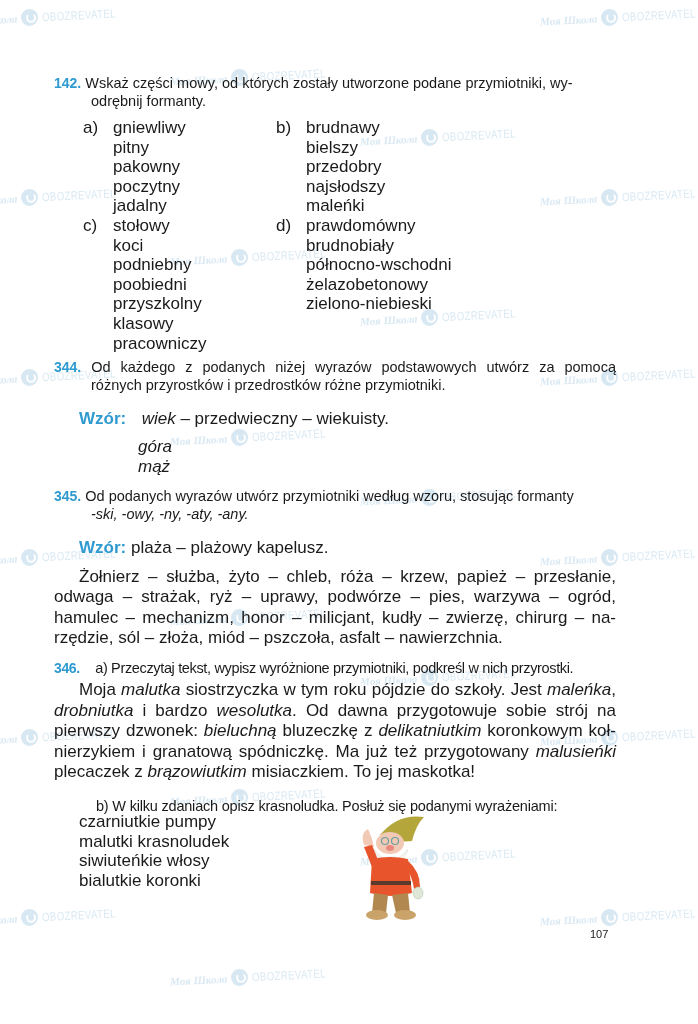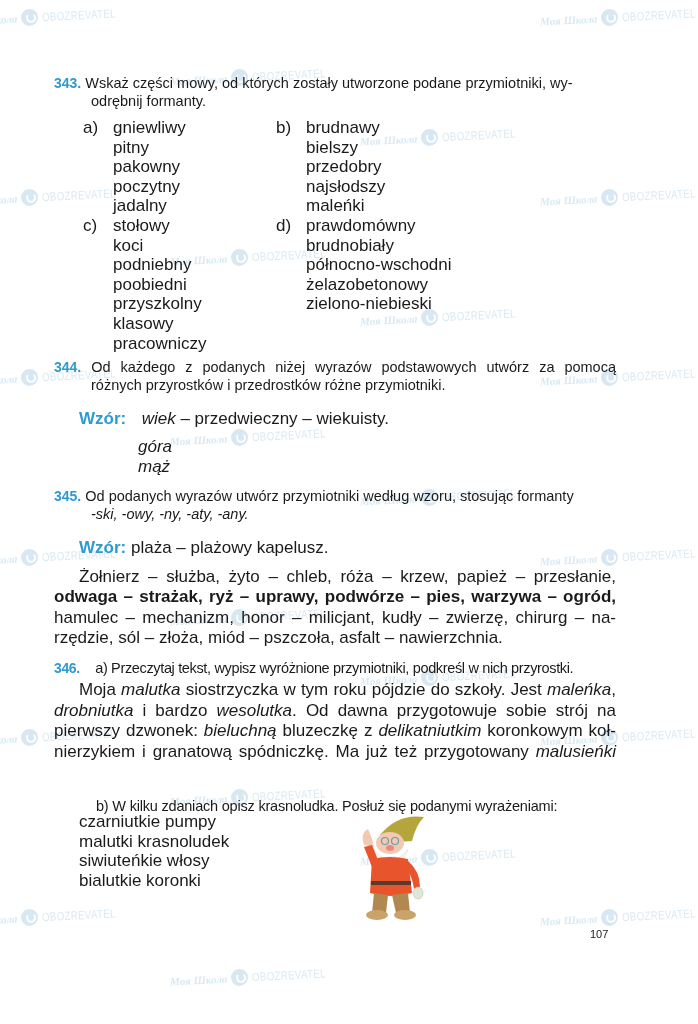--- a/index.html
+++ b/index.html
@@ -156,21 +156,21 @@
       <span class="wm-school">Моя Школа</span>
       <span class="wm-logo"></span>
       <span class="wm-brand">OBOZREVATEL</span>
     </div>
   </div>
 
 <div class="page">
 
   <div class="abs" style="left:54px; top:74px; width:565px;">
     <div class="instr">
-      <span class="exnum">343.</span>
+      <span class="exnum">142.</span>
       <span>Wskaż części mowy, od których zostały utworzone podane przymiotniki, wy-</span>
     </div>
     <div class="instr" style="padding-left:37px;">odrębnij formanty.</div>
   </div>
 
   <div class="abs" style="left:83px; top:118px;">
     <span class="abs big" style="left:0; top:0;">a)</span>
     <ul class="wordlist abs" style="left:30px; top:0; width:180px;">
       <li>gniewliwy</li>
       <li>pitny</li>
@@ -240,21 +240,21 @@
     <div class="instr it" style="padding-left:37px;">-ski, -owy, -ny, -aty, -any.</div>
   </div>
   <div class="abs big" style="left:79px; top:538px;">
     <span class="wzor-label">Wzór:</span>
     <span>plaża – plażowy kapelusz.</span>
   </div>
   <div class="abs big" style="left:79px; top:567px; width:537px; line-height:20.5px;">
     <div class="justify" style="text-align-last:justify; padding-left:0;">Żołnierz – służba, żyto – chleb, róża – krzew, papież – przesłanie,</div>
   </div>
   <div class="abs big" style="left:79px; top:587px; width:537px; line-height:20.5px;">
-    <div style="margin-left:-25px; text-align:justify; text-align-last:justify;font-weight:bold;">odwaga – strażak, ryż – uprawy, podwórze – pies, warzywa – ogród,</div>
+    <div style="margin-left:-25px; text-align:justify; text-align-last:justify;">odwaga – strażak, ryż – uprawy, podwórze – pies, warzywa – ogród,</div>
     <div style="margin-left:-25px; text-align:justify; text-align-last:justify;">hamulec – mechanizm, honor – milicjant, kudły – zwierzę, chirurg – na-</div>
     <div style="margin-left:-25px;">rzędzie, sól – złoża, miód – pszczoła, asfalt – nawierzchnia.</div>
   </div>
 
   <div class="abs" style="left:54px; top:659px; width:565px;">
     <div class="instr" style="letter-spacing:-0.35px;">
       <span class="exnum">346.</span>
       <span style="display:inline-block; width:8px;"></span>
       <span>a) Przeczytaj tekst, wypisz wyróżnione przymiotniki, podkreśl w nich przyrostki.</span>
     </div>
@@ -264,20 +264,23 @@
       <span>Moja </span><span class="it">malutka</span><span> siostrzyczka w tym roku pójdzie do szkoły. Jest </span><span class="it">maleńka</span><span>,</span>
     </div>
     <div style="text-align:justify; text-align-last:justify;">
       <span class="it">drobniutka</span><span> i bardzo </span><span class="it">wesolutka</span><span>. Od dawna przygotowuje sobie strój na</span>
     </div>
     <div style="text-align:justify; text-align-last:justify;">
       <span>pierwszy dzwonek: </span><span class="it">bieluchną</span><span> bluzeczkę z </span><span class="it">delikatniutkim</span><span> koronkowym koł-</span>
     </div>
     <div style="text-align:justify; text-align-last:justify;">
       <span>nierzykiem i granatową spódniczkę. Ma już też przygotowany </span><span class="it">malusieńki</span>
+    </div>
+    <div>
+      <span>plecaczek z </span><span class="it">brązowiutkim</span><span> misiaczkiem. To jej maskotka!</span>
     </div>
   </div>
 
   <div class="abs instr" style="left:96px; top:797px; width:524px; letter-spacing:-0.2px;">b) W kilku zdaniach opisz krasnoludka. Posłuż się podanymi wyrażeniami:</div>
   <ul class="wordlist abs" style="left:79px; top:812px; width:260px;">
     <li>czarniutkie pumpy</li>
     <li>malutki krasnoludek</li>
     <li>siwiuteńkie włosy</li>
     <li>bialutkie koronki</li>
   </ul>

